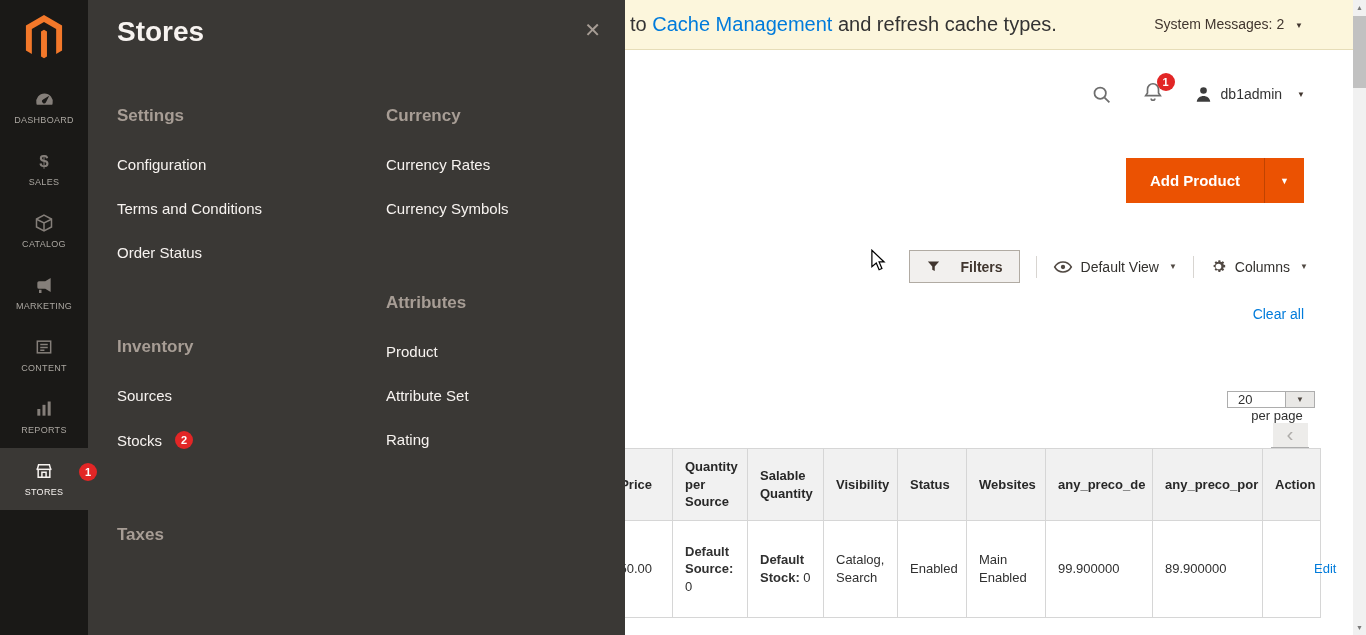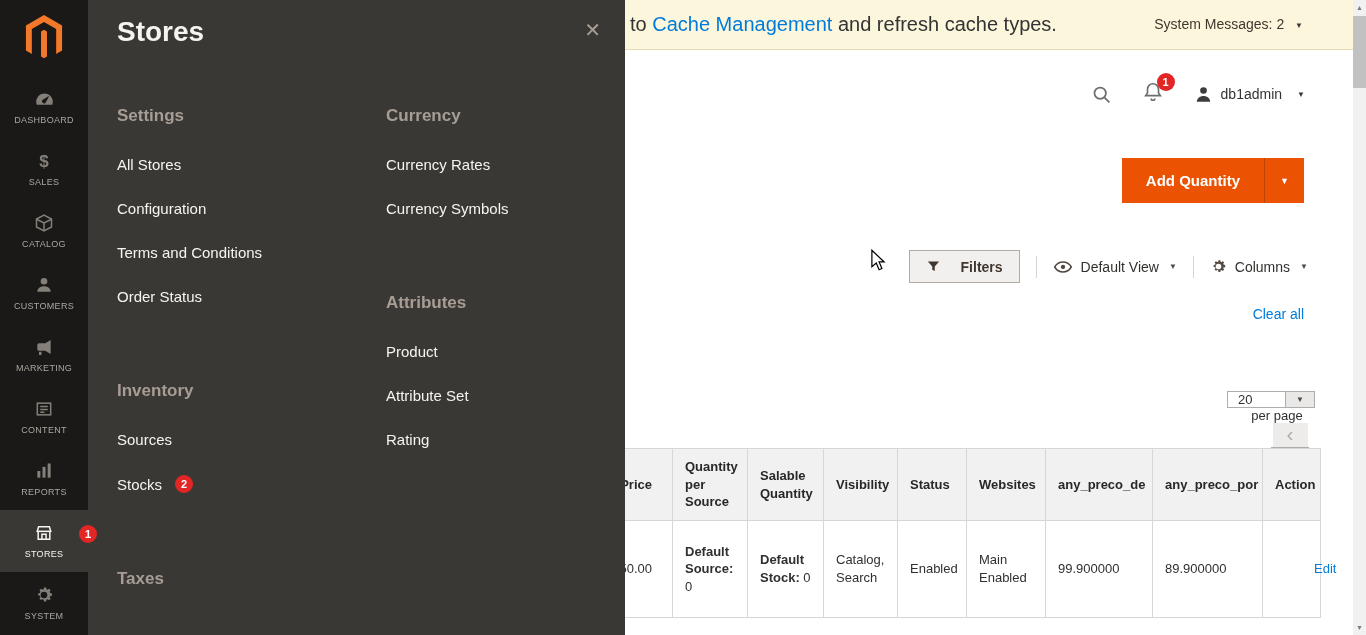--- a/index.html
+++ b/index.html
@@ -134,21 +134,21 @@
         <circle cx="12" cy="7" r="4.2"></circle>
           <path d="M3.5 21c.6-4.4 4.1-7 8.5-7s7.9 2.6 8.5 7z"></path>
       </svg>
       <span>db1admin</span>
       <span class="caret">▼</span>
     </span>
   </div>
 
   <div class="page-actions">
     <div class="add-product-btn">
-      <span class="apb-main">Add Quantity</span>
+      <span class="apb-main">Add Product</span>
       <span class="apb-toggle">
         <span class="caret">▼</span>
       </span>
     </div>
   </div>
 
   <div class="grid-toolbar">
     <button class="filters-btn">
       <svg width="15" height="15" viewBox="0 0 24 24" fill="#41362f">
         <path d="M3 4h18l-7 8v7l-4-2v-5z"></path>
@@ -275,29 +275,20 @@
         <svg width="20" height="20" viewBox="0 0 24 24" fill="none" stroke="#857f7a" stroke-width="1.8">
             <path d="M12 2.5 21 7.25v9.5L12 21.5 3 16.75v-9.5z"></path>
             <path d="M3 7.5 12 12l9-4.5M12 12v9"></path>
           </svg>
       </span>
       <span class="mi-label">CATALOG</span>
     </div>
     <div class="menu-item">
       <span class="mi-icon">
         <svg width="20" height="20" viewBox="0 0 24 24" fill="#857f7a">
-            <circle cx="12" cy="7.5" r="4"></circle>
-            <path d="M4 20c0-4 3.6-6.5 8-6.5s8 2.5 8 6.5z"></path>
-          </svg>
-      </span>
-      <span class="mi-label">CUSTOMERS</span>
-    </div>
-    <div class="menu-item">
-      <span class="mi-icon">
-        <svg width="20" height="20" viewBox="0 0 24 24" fill="#857f7a">
             <path d="M20 3.5v17l-6.5-3.9H6a2 2 0 0 1-2-2V9.4a2 2 0 0 1 2-2h7.5zM6 17.6h3v3.9H6z"></path>
           </svg>
       </span>
       <span class="mi-label">MARKETING</span>
     </div>
     <div class="menu-item">
       <span class="mi-icon">
         <svg width="20" height="20" viewBox="0 0 24 24" fill="none" stroke="#857f7a" stroke-width="1.8">
             <rect x="4" y="5" width="16" height="14"></rect>
             <path d="M7.5 9h9M7.5 12.5h9M7.5 16h5"></path>
@@ -318,39 +309,30 @@
     <div class="menu-item active">
       <span class="mi-icon">
         <svg width="20" height="20" viewBox="0 0 24 24" fill="none" stroke="#f7f3f0" stroke-width="1.8">
             <path d="M4 10 5.5 4.5h13L20 10M5 10v9.5h14V10M9.5 19.5v-6h5v6"></path>
             <path d="M3 10h18"></path>
           </svg>
       </span>
       <span class="mi-label">STORES</span>
       <span class="badge stores-badge">1</span>
     </div>
-    <div class="menu-item">
-      <span class="mi-icon">
-        <svg width="20" height="20" viewBox="0 0 24 24" fill="#857f7a" fill-rule="evenodd">
-            <path d="M21.4 13.5l-2.1-.3a7 7 0 0 1-.6 1.5l1.3 1.7-1.9 1.9-1.7-1.3c-.5.3-1 .5-1.5.6l-.3 2.1h-2.7l-.3-2.1a7 7 0 0 1-1.5-.6L8.4 18l-1.9-1.9 1.3-1.7a7 7 0 0 1-.6-1.5l-2.1-.3v-2.7l2.1-.3c.1-.5.3-1 .6-1.5L6.5 6.4l1.9-1.9 1.7 1.3c.5-.3 1-.5 1.5-.6l.3-2.1h2.7l.3 2.1c.5.1 1 .3 1.5.6l1.7-1.3 1.9 1.9-1.3 1.7c.3.5.5 1 .6 1.5l2.1.3zM12 8a4 4 0 1 0 0 8 4 4 0 0 0 0-8z"></path>
-          </svg>
-      </span>
-      <span class="mi-label">SYSTEM</span>
-    </div>
   </nav>
 </aside>
 
 <section class="flyout">
   <h1 class="flyout-title">Stores</h1>
   <span class="flyout-close">✕</span>
 
   <div class="flyout-col col1">
     <h3 class="fly-heading">Settings</h3>
     <ul class="fly-list">
-      <li class="fly-item">All Stores</li>
       <li class="fly-item">Configuration</li>
       <li class="fly-item">Terms and Conditions</li>
       <li class="fly-item">Order Status</li>
     </ul>
     <h3 class="fly-heading">Inventory</h3>
     <ul class="fly-list">
       <li class="fly-item">Sources</li>
       <li class="fly-item">
         <span>Stocks</span>
         <span class="badge">2</span>

